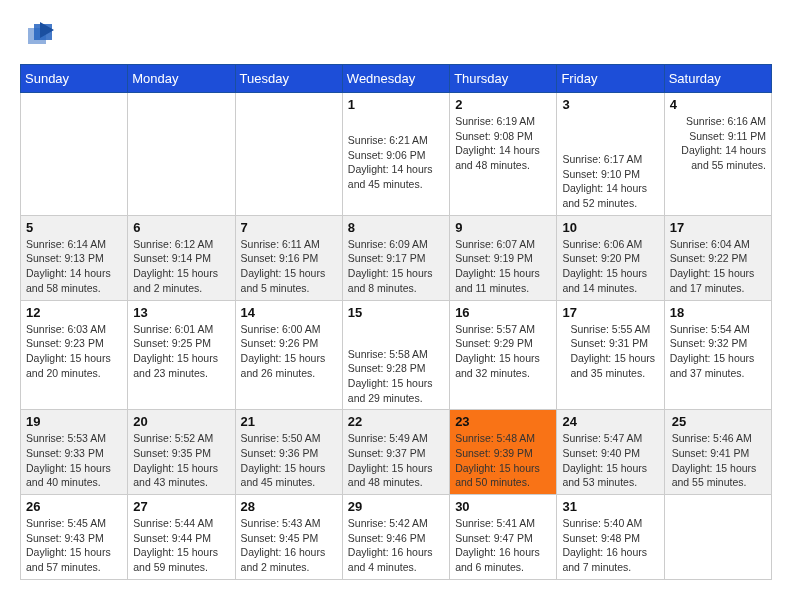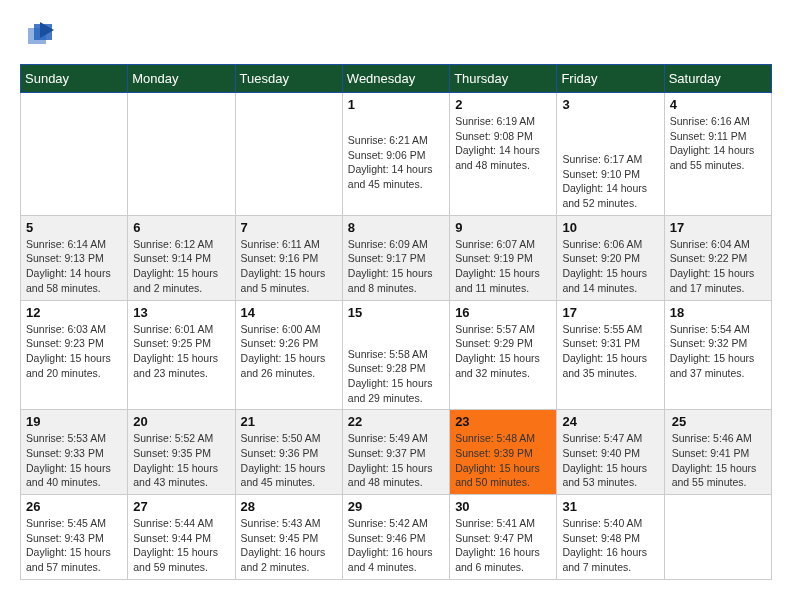--- a/index.html
+++ b/index.html
@@ -47,21 +47,21 @@
     .location-title {
       font-size: 16px;
       color: #444;
     }
     .calendar {
       width: 100%;
       border-collapse: collapse;
       font-size: 11px;
     }
     .calendar th {
-      background: #14532d;
+      background: #1d4ed8;
       color: #fff;
       padding: 6px 4px;
       text-align: left;
       font-size: 13px;
       font-weight: normal;
       border: 1px solid #1a4fa0;
     }
     .calendar td {
       vertical-align: top;
       padding: 4px 5px;
@@ -144,21 +144,21 @@
         </td>
         <td>
           <div class="day-number">3</div>
           <div class="day-info" style="white-space: pre-line; margin-top: 40px;">Sunrise: 6:17 AM
 Sunset: 9:10 PM
 Daylight: 14 hours
 and 52 minutes.</div>
         </td>
         <td>
           <div class="day-number">4</div>
-          <div class="day-info" style="white-space: pre-line;">Sunrise: 6:16 AM
+          <div class="day-info" style="white-space: pre-line; text-align: right;">Sunrise: 6:16 AM
 Sunset: 9:11 PM
 Daylight: 14 hours
 and 55 minutes.</div>
         </td>
       </tr>
       <tr>
         <td style="background: rgb(240, 240, 240);">
           <div class="day-number">5</div>
           <div class="day-info" style="white-space: pre-line;">Sunrise: 6:14 AM
 Sunset: 9:13 PM
@@ -239,21 +239,21 @@
         </td>
         <td>
           <div class="day-number">16</div>
           <div class="day-info" style="white-space: pre-line;">Sunrise: 5:57 AM
 Sunset: 9:29 PM
 Daylight: 15 hours
 and 32 minutes.</div>
         </td>
         <td>
           <div class="day-number">17</div>
-          <div class="day-info" style="white-space: pre-line;">Sunrise: 5:55 AM
+          <div class="day-info" style="white-space: pre-line; margin-left: 8px;">Sunrise: 5:55 AM
 Sunset: 9:31 PM
 Daylight: 15 hours
 and 35 minutes.</div>
         </td>
         <td>
           <div class="day-number">18</div>
           <div class="day-info" style="white-space: pre-line;">Sunrise: 5:54 AM
 Sunset: 9:32 PM
 Daylight: 15 hours
 and 37 minutes.</div>

